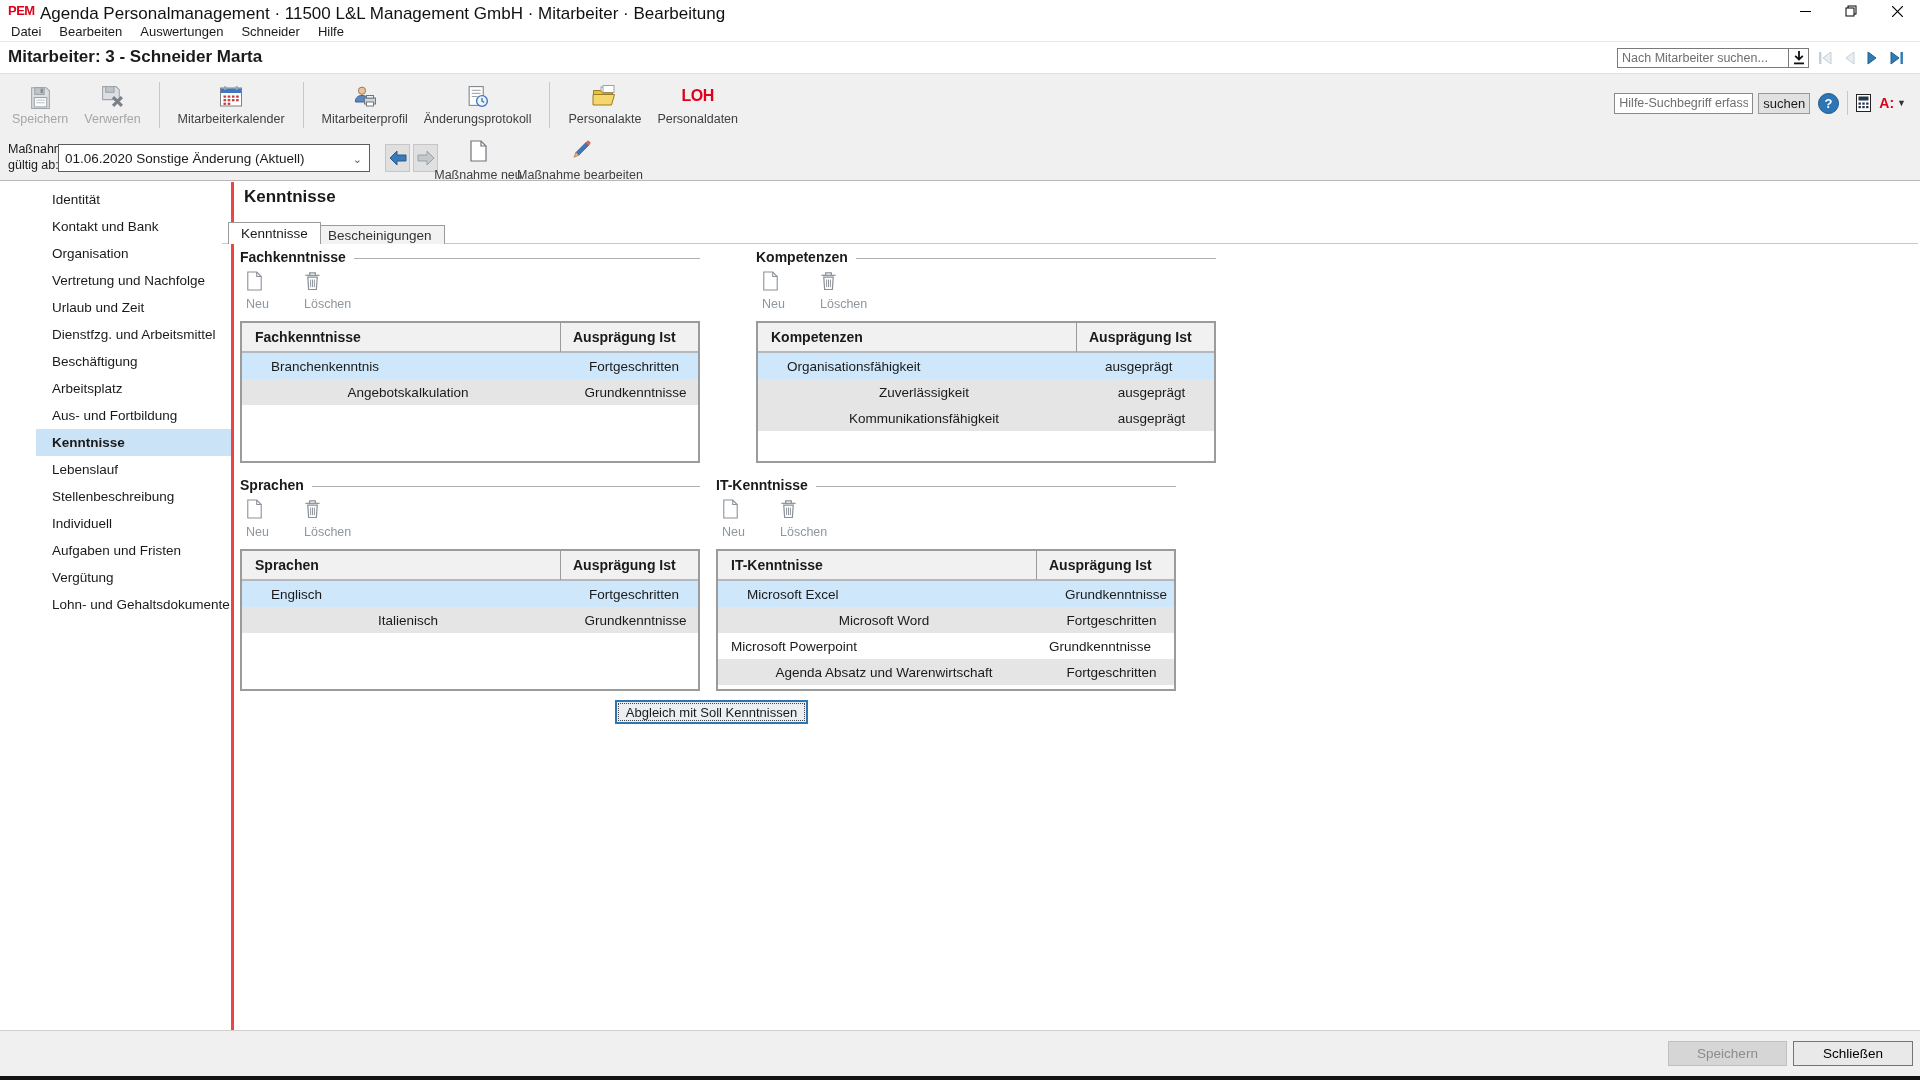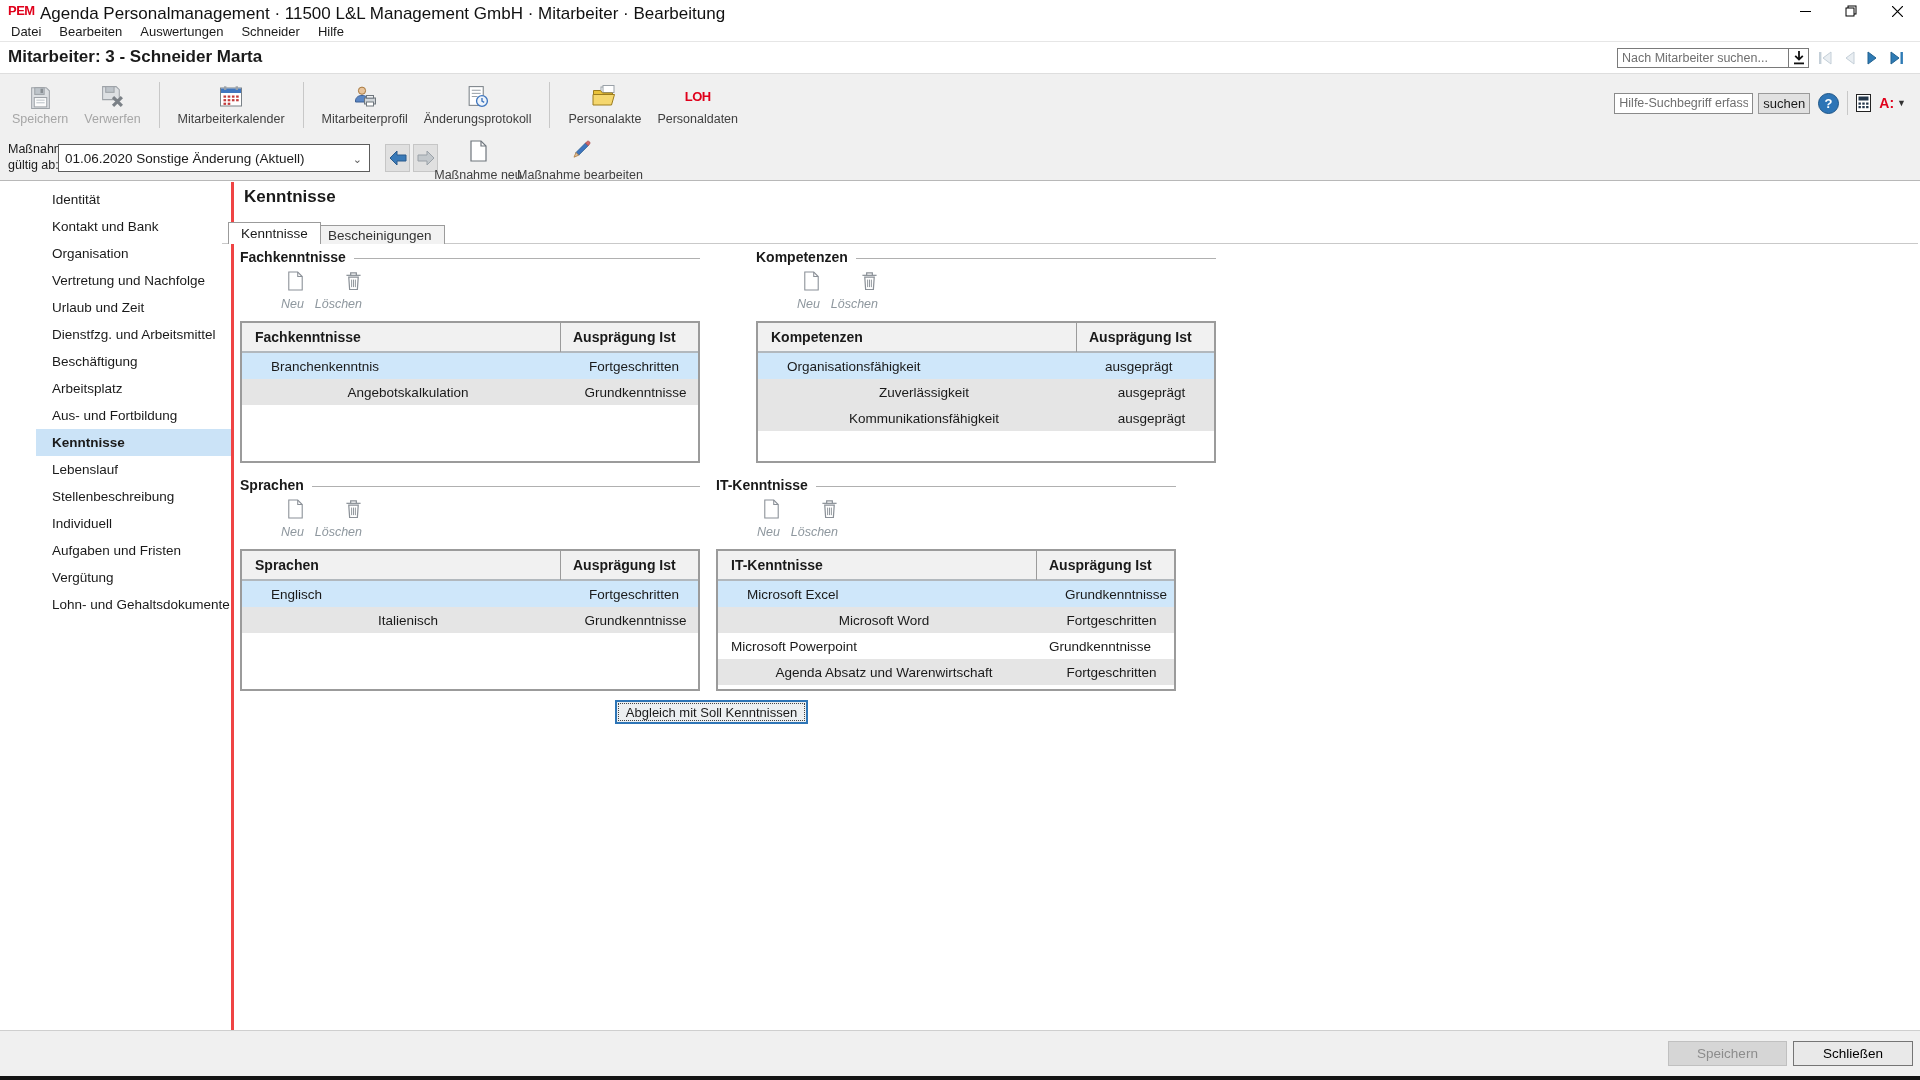--- a/index.html
+++ b/index.html
@@ -26,21 +26,21 @@
   .navbtn { position:absolute; top:5px; width:20px; height:20px; display:flex; align-items:center; justify-content:center; }
 
   
   .toolbar { position:absolute; left:0; top:73px; width:1920px; height:62px; background:#f0f0f0; border-top:1px solid #dedede; display:flex; align-items:center; padding-left:4px; }
   .tb-btn { display:flex; flex-direction:column; align-items:center; justify-content:center; padding:2px 8px; height:54px; }
   .tb-btn .ic { height:26px; display:flex; align-items:center; justify-content:center; }
   .tb-btn .lbl { font-size:12.5px; color:#3f3f3f; margin-top:3px; white-space:nowrap; }
   .tb-btn.disabled .lbl { color:#a6a6a6; }
   .tb-btn.disabled .ic { opacity:.8; }
   .tb-sep { width:1px; height:46px; background:#c8c8c8; margin:0 10px; }
-  .loh { color:#e0001b; font-weight:700; font-size:13px; letter-spacing:-0.5px; }
+  .loh { color:#e0001b; font-weight:700; font-size:16px; letter-spacing:-0.5px; }
   .tb-right { position:absolute; right:14px; top:17px; display:flex; align-items:center; }
   .help-search { width:139px; height:21px; border:1px solid #8a8a8a; font-size:12.5px; padding:0 4px; font-family:"Liberation Sans",sans-serif; }
   .help-search::placeholder { color:#6f6f6f; }
   .suchen-btn { width:52px; height:21px; margin-left:5px; background:#e1e1e1; border:1px solid #9a9a9a; font-size:13px; font-family:"Liberation Sans",sans-serif; display:flex; align-items:center; justify-content:center; }
   .tbr-ic { margin-left:8px; display:flex; align-items:center; }
   .tbr-sep { width:1px; height:24px; background:#c8c8c8; margin-left:8px; }
   .a-accent { color:#e0001b; font-weight:700; font-size:14px; margin-left:8px; }
   .a-caret { font-size:9px; color:#333; margin-left:3px; }
 
   
@@ -62,21 +62,21 @@
   .tabline { position:absolute; left:222px; top:243px; right:2px; height:1px; background:#c9c9c9; }
   .tab { position:absolute; font-size:13.5px; display:flex; align-items:center; justify-content:center; border:1px solid #9b9b9b; border-bottom:none; padding:0 12px; }
   .tab.active { left:228px; top:222px; height:22px; background:#fff; z-index:3; font-weight:400; }
   .tab.inactive { top:225px; height:19px; background:#f2f2f2; z-index:1; color:#333; }
 
   .section { position:absolute; width:460px; height:216px; }
   .sec-head { display:flex; align-items:center; }
   .sec-head .t { font-size:14px; font-weight:700; white-space:nowrap; }
   .sec-head .rule { flex:1; height:1px; background:#b0b0b0; margin-left:8px; margin-top:2px; }
   .sec-actions { position:absolute; left:6px; top:22px; display:flex; }
-  .sec-act { display:flex; flex-direction:column; align-items:flex-end; width:58px;font-style:italic; }
+  .sec-act { display:flex; flex-direction:column; align-items:flex-start; width:58px; }
   .sec-act .lbl { font-size:12.5px; color:#8e979e; margin-top:2px; }
   .sec-table { position:absolute; left:0; top:72px; width:460px; height:142px; border:2px solid #9b9b9b; background:#fff; }
   .thead { display:flex; height:30px; background:#f1f1f1; border-bottom:2px solid #b2b8bd; align-items:center; font-weight:700; font-size:14px; }
   .thead .c1 { width:319px; padding-left:13px; border-right:1px solid #9b9b9b; height:30px; display:flex; align-items:center; }
   .thead .c2 { flex:1; padding-left:12px; }
   .trow { display:flex; height:26px; align-items:center; font-size:13.5px; }
   .trow .c1 { width:319px; padding-left:13px; }
   .trow .c2 { flex:1; padding-left:12px; }
   .trow.alt { background:#e5e5e5;text-align:center; }
   .trow.sel { background:#cfe7fa;padding-left:16px; }

